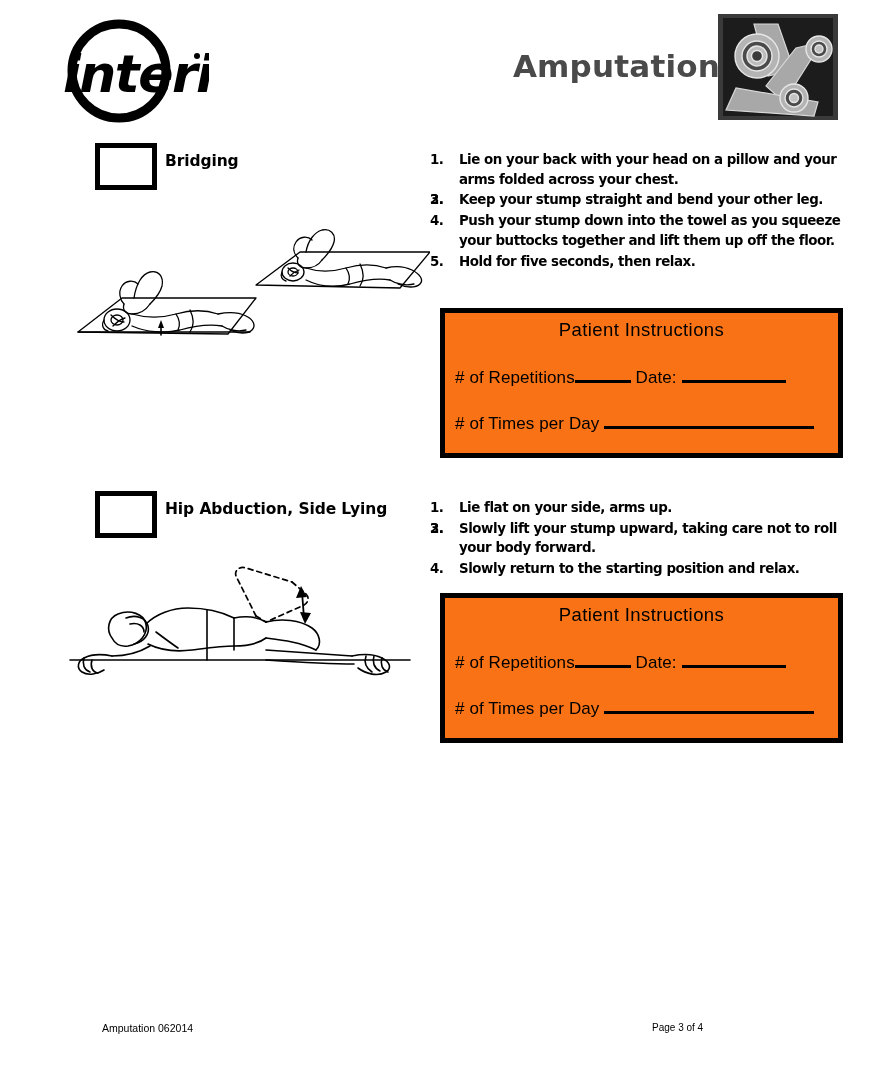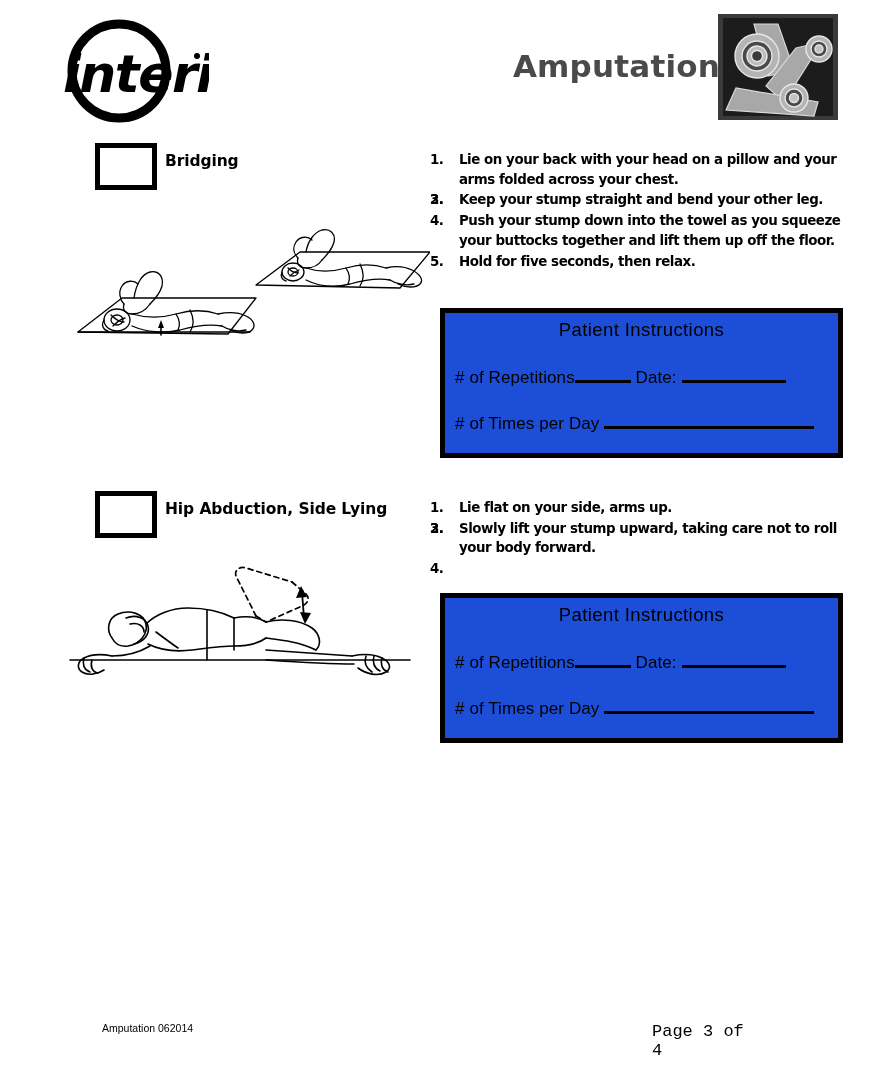--- a/index.html
+++ b/index.html
@@ -107,21 +107,21 @@
     width: 22px;
     text-align: left;
   }
 
   
   .pi-box {
     position: absolute;
     left: 440px;
     width: 393px;
     border: 5px solid #000;
-    background: #1d4ed8;
+    background: #f97316;
     box-sizing: content-box;
   }
   #pi-box-1 { top: 168px; height: 140px; }
   #pi-box-2 { top: 105px; height: 140px; }
 
   .pi-heading {
     text-align: center;
     font-size: 18.5px;
     font-family: "Liberation Sans", sans-serif;
     margin-top: 6px;
@@ -156,22 +156,22 @@
   #footer-left {
     position: absolute;
     left: 102px; top: 0;
     font-size: 10.5px;
     font-family: "Liberation Sans", sans-serif;
     color: #000;
   }
   #footer-right {
     position: absolute;
     left: 652px; top: 0;
-    font-size: 17px;
-    font-family: Liberation Mono, monospace;
+    font-size: 10px;
+    font-family: Liberation Sans, sans-serif;
     color: #000;
   }
 </style>
 </head>
 <body>
 
 <div id="header">
 
   <div id="brand-logo">
     <svg width="152" height="110" viewBox="0 0 152 110">
@@ -356,20 +356,21 @@
     </li>
     <li>
       <span class="num">2.</span>
     </li>
     <li>
       <span class="num">3.</span>
       <span>Slowly lift your stump upward, taking care not to roll your body forward.</span>
     </li>
     <li>
       <span class="num">4.</span>
+      <span>Slowly return to the starting position and relax.</span>
     </li>
   </ol>
 
   <div id="pi-box-2" class="pi-box">
     <div class="pi-heading">Patient Instructions</div>
     <div id="pi-reps-2" class="pi-line">
       <span># of Repetitions</span><span class="blank blank-short"></span>
       <span>Date:</span><span class="blank blank-date"></span>
     </div>
     <div id="pi-times-2" class="pi-line">

